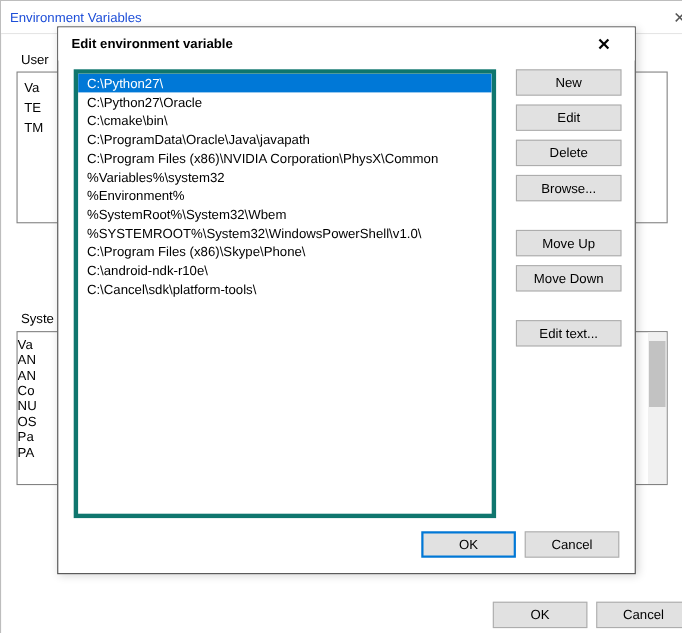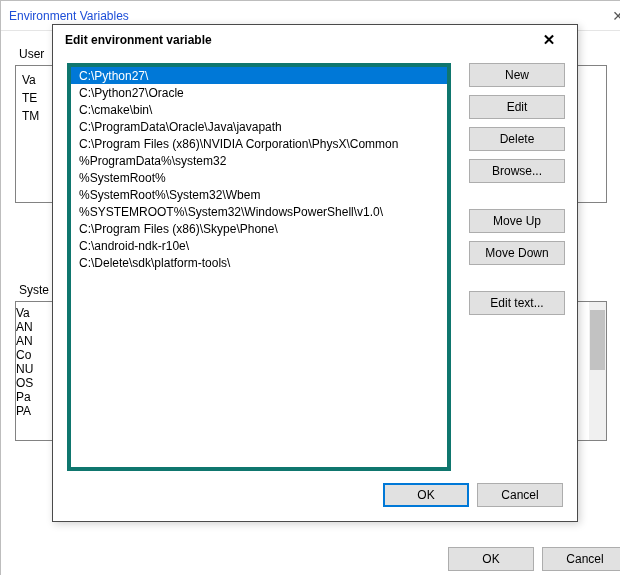--- a/index.html
+++ b/index.html
@@ -252,27 +252,27 @@
     <div class="close">✕</div>
   </div>
   <div class="fg-content">
 
     <div class="path-list">
       <div class="path-item selected">C:\Python27\</div>
       <div class="path-item">C:\Python27\Oracle</div>
       <div class="path-item">C:\cmake\bin\</div>
       <div class="path-item">C:\ProgramData\Oracle\Java\javapath</div>
       <div class="path-item">C:\Program Files (x86)\NVIDIA Corporation\PhysX\Common</div>
-      <div class="path-item">%ProgramData%\system32</div>
-      <div class="path-item">%SystemRoot%</div>
+      <div class="path-item">%Variables%\system32</div>
+      <div class="path-item">%Environment%</div>
       <div class="path-item">%SystemRoot%\System32\Wbem</div>
       <div class="path-item">%SYSTEMROOT%\System32\WindowsPowerShell\v1.0\</div>
       <div class="path-item">C:\Program Files (x86)\Skype\Phone\</div>
       <div class="path-item">C:\android-ndk-r10e\</div>
-      <div class="path-item">C:\Delete\sdk\platform-tools\</div>
+      <div class="path-item">C:\Cancel\sdk\platform-tools\</div>
     </div>
 
     <div class="side-buttons">
       <div class="btn">New</div>
       <div class="btn">Edit</div>
       <div class="btn">Delete</div>
       <div class="btn">Browse...</div>
       <div class="gap"></div>
       <div class="btn">Move Up</div>
       <div class="btn">Move Down</div>

